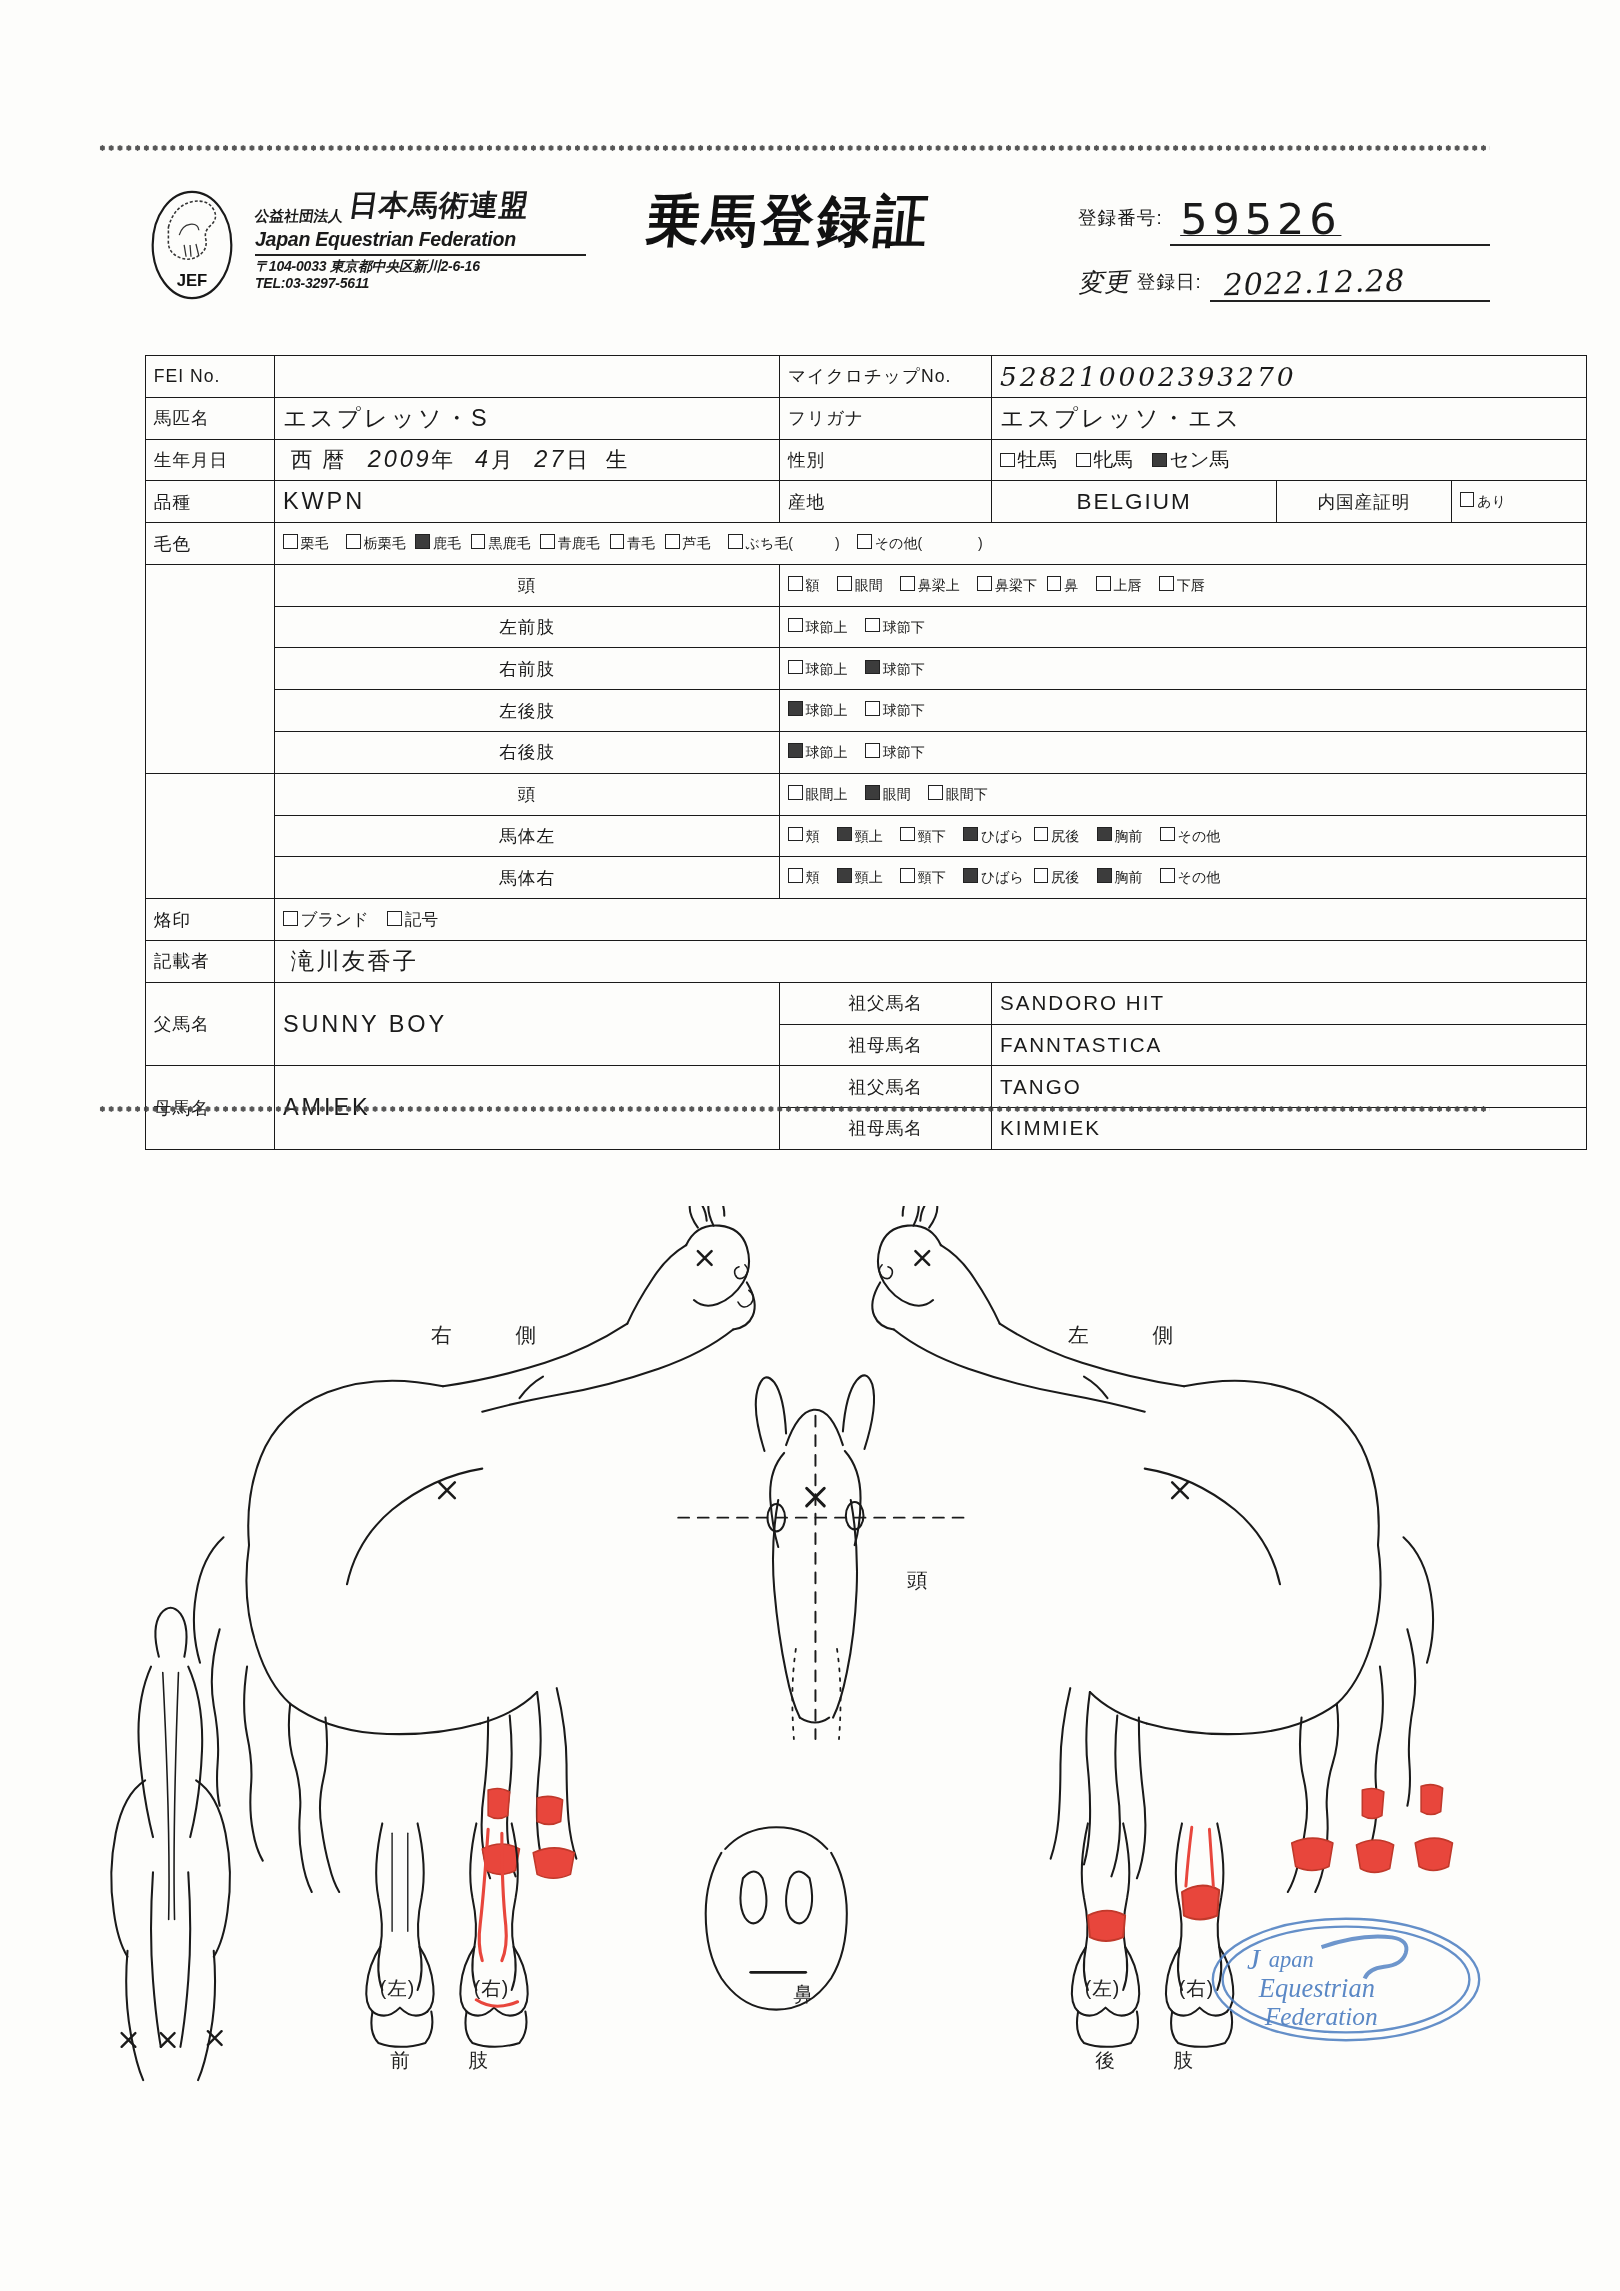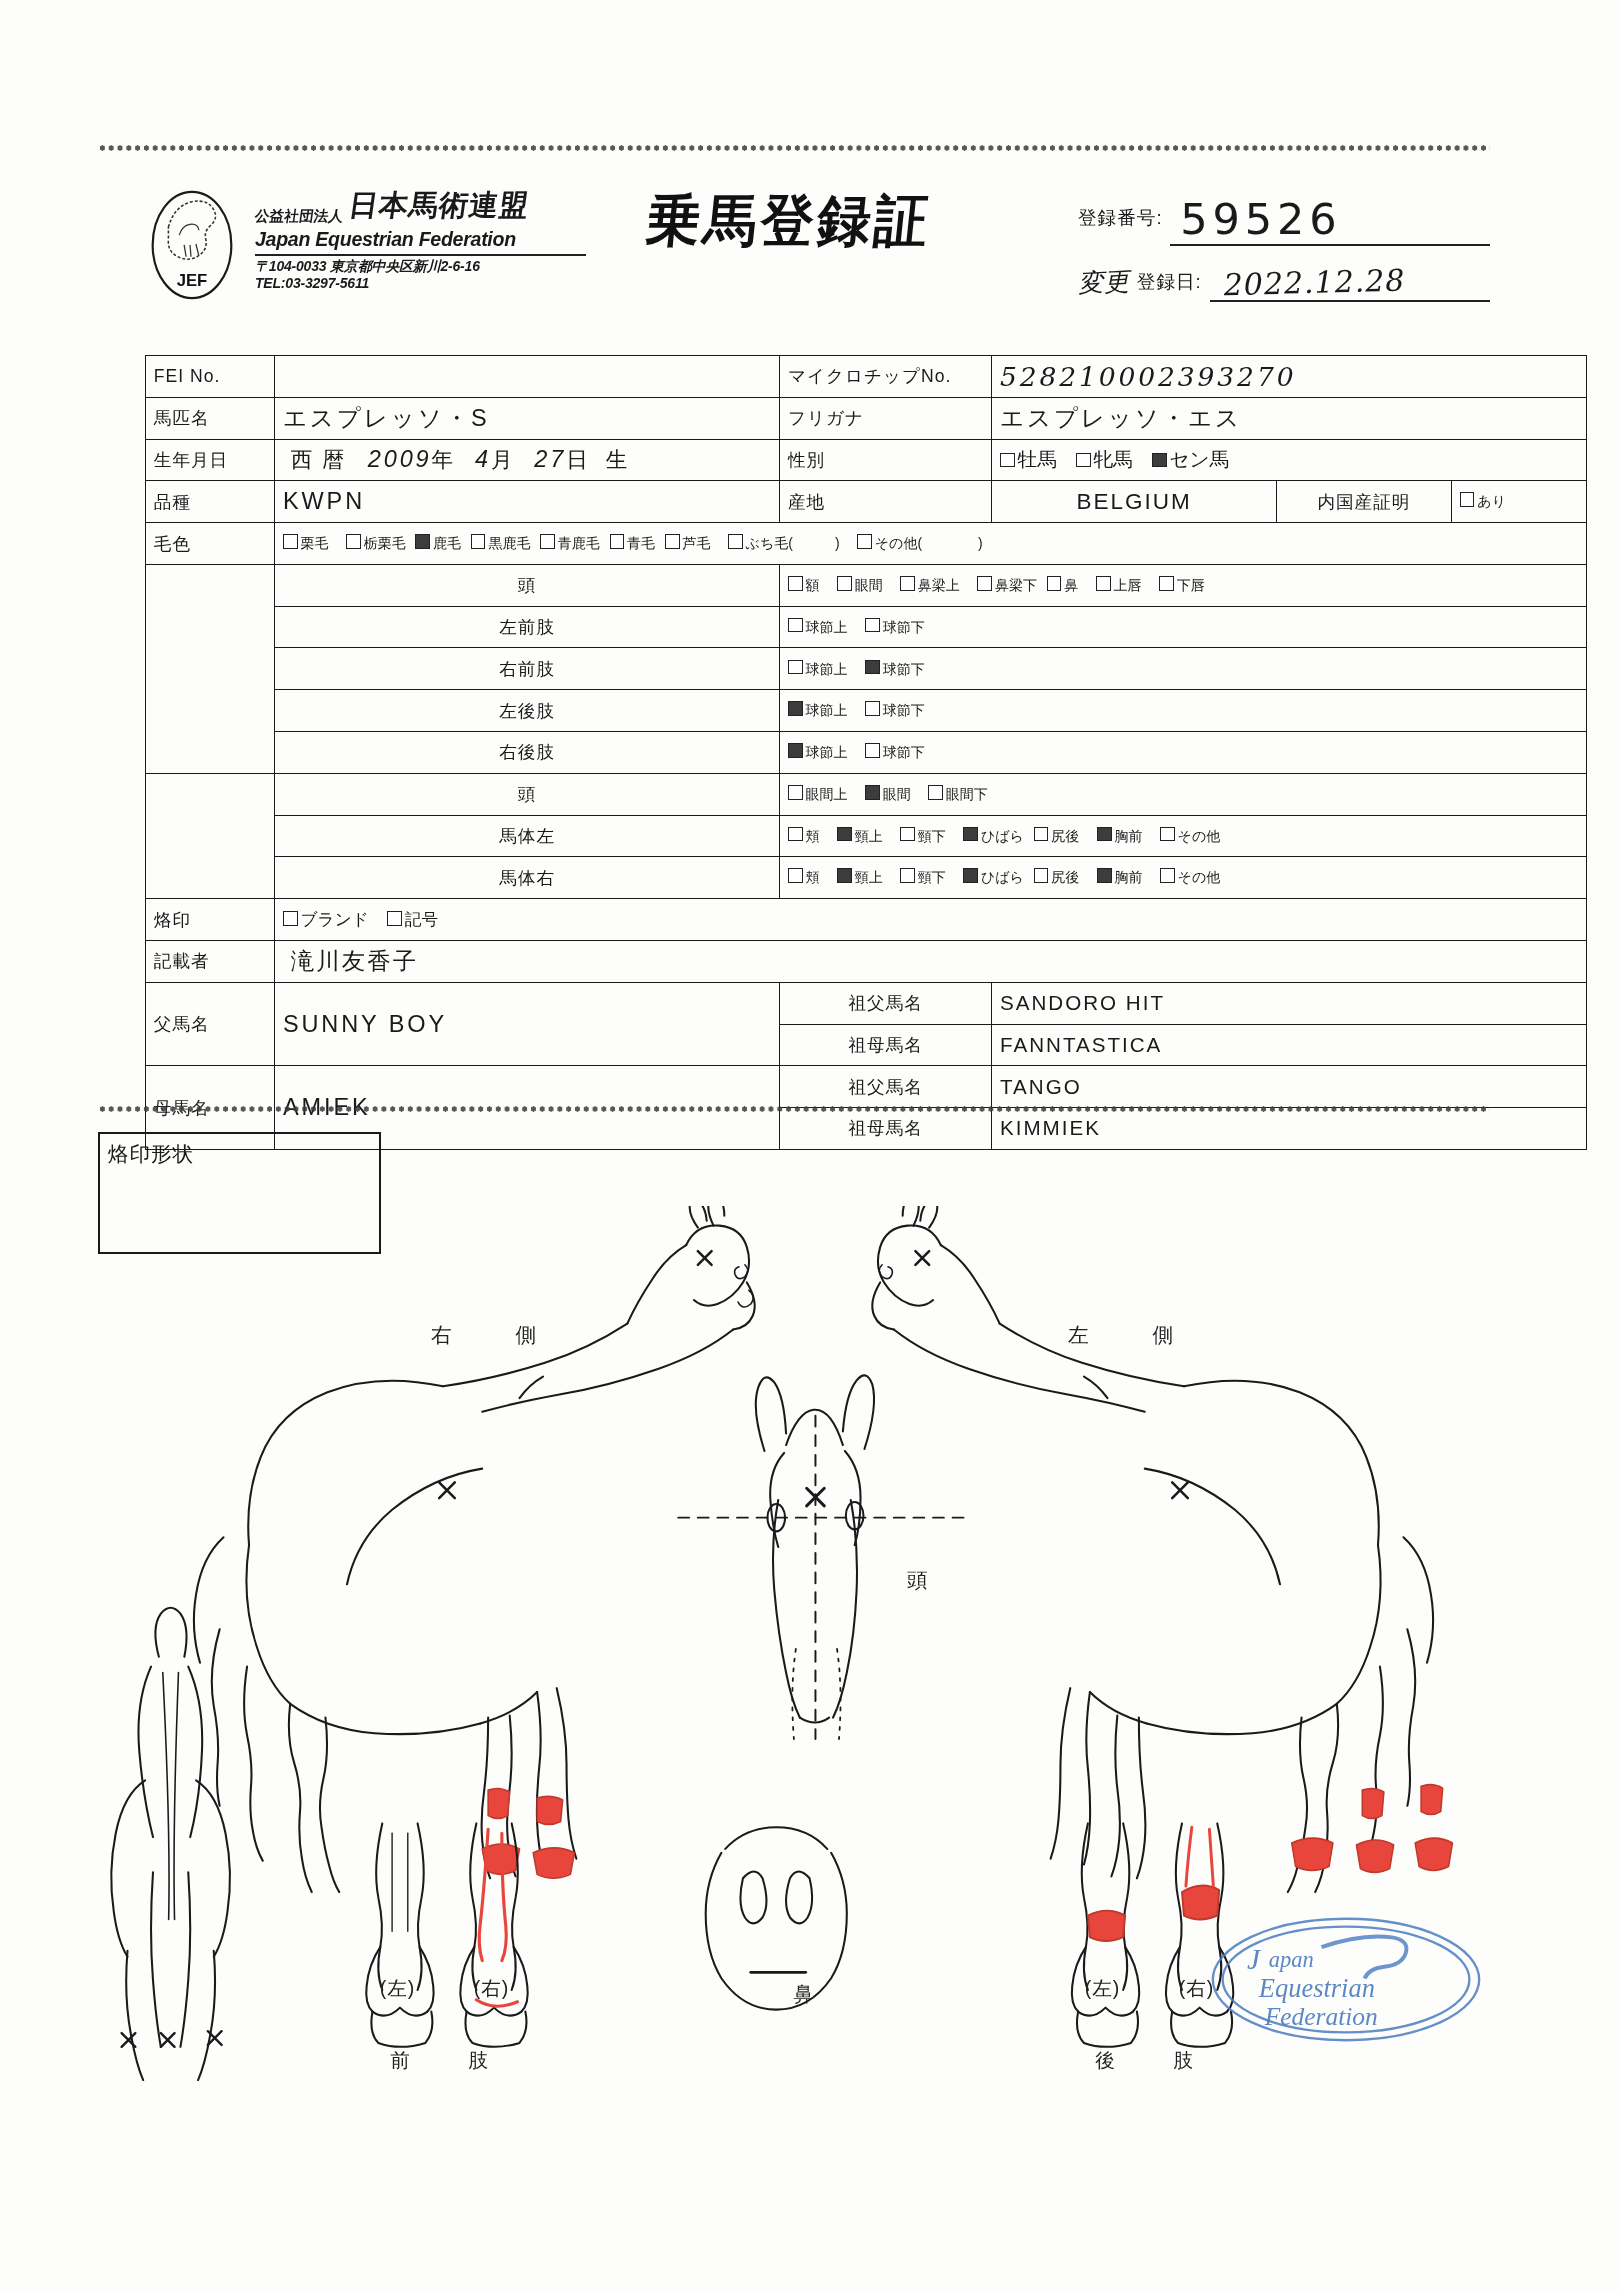--- a/index.html
+++ b/index.html
@@ -42,21 +42,21 @@
   }
 
   .regblock{position:absolute;left:980px;top:17.6px;width:412px;}
   .regrow{display:flex;align-items:center;margin-bottom:19.6px;}
   .reglabel{font-size:18.6px;letter-spacing:1px;white-space:nowrap;padding-bottom:3.9px;}
   .reg-hand-change{
     font-size:25.5px;font-family:"DejaVu Serif",serif;font-style:italic;
     color:#1b1b1b;margin-right:7.8px;padding-bottom:2px;
     transform:rotate(-3deg);
   }
-  .regvalue-wrap{flex:1;border-bottom:2.5px solid #222;margin-left:7.8px;text-align:left;}
+  .regvalue-wrap{flex:1;border-bottom:2.5px solid #222;margin-left:7.8px;text-align:left;text-decoration:underline;}
   .regnum{font-size:43px;letter-spacing:4.9px;font-family:"DejaVu Sans",sans-serif;padding-left:9.8px;}
   .regdate{font-size:30px;font-family:"DejaVu Serif",serif;font-style:italic;letter-spacing:1px;padding-left:13.7px;transform:rotate(-1.5deg);display:inline-block;}
 
   
   table.main{
     position:absolute;left:145px;top:355px;width:1442px;
     border-collapse:collapse;
     font-size:18.6px;
     border-radius:23px;
   }
@@ -320,23 +320,20 @@
     </tr>
     <tr>
       <td class="lbl lbl-c">祖母馬名</td>
       <td colspan="3" class="val-sm">KIMMIEK</td>
     </tr>
   </tbody>
     </table>
 
   <div class="tearline bottom"></div>
 
-  <div class="brandbox">
-    <div class="t">烙印形状</div>
-  </div>
 
   <div class="sidelabel lbl-right">右　側</div>
   <div class="sidelabel lbl-left">左　側</div>
   <div class="sidelabel lbl-head">頭</div>
 
   <div class="horsegfx">
     <svg viewBox="0 0 1460 900" xmlns="http://www.w3.org/2000/svg">
       <g fill="none" stroke="#1a1a1a" stroke-width="2.1" stroke-linecap="round" stroke-linejoin="round">
 
         <g>

